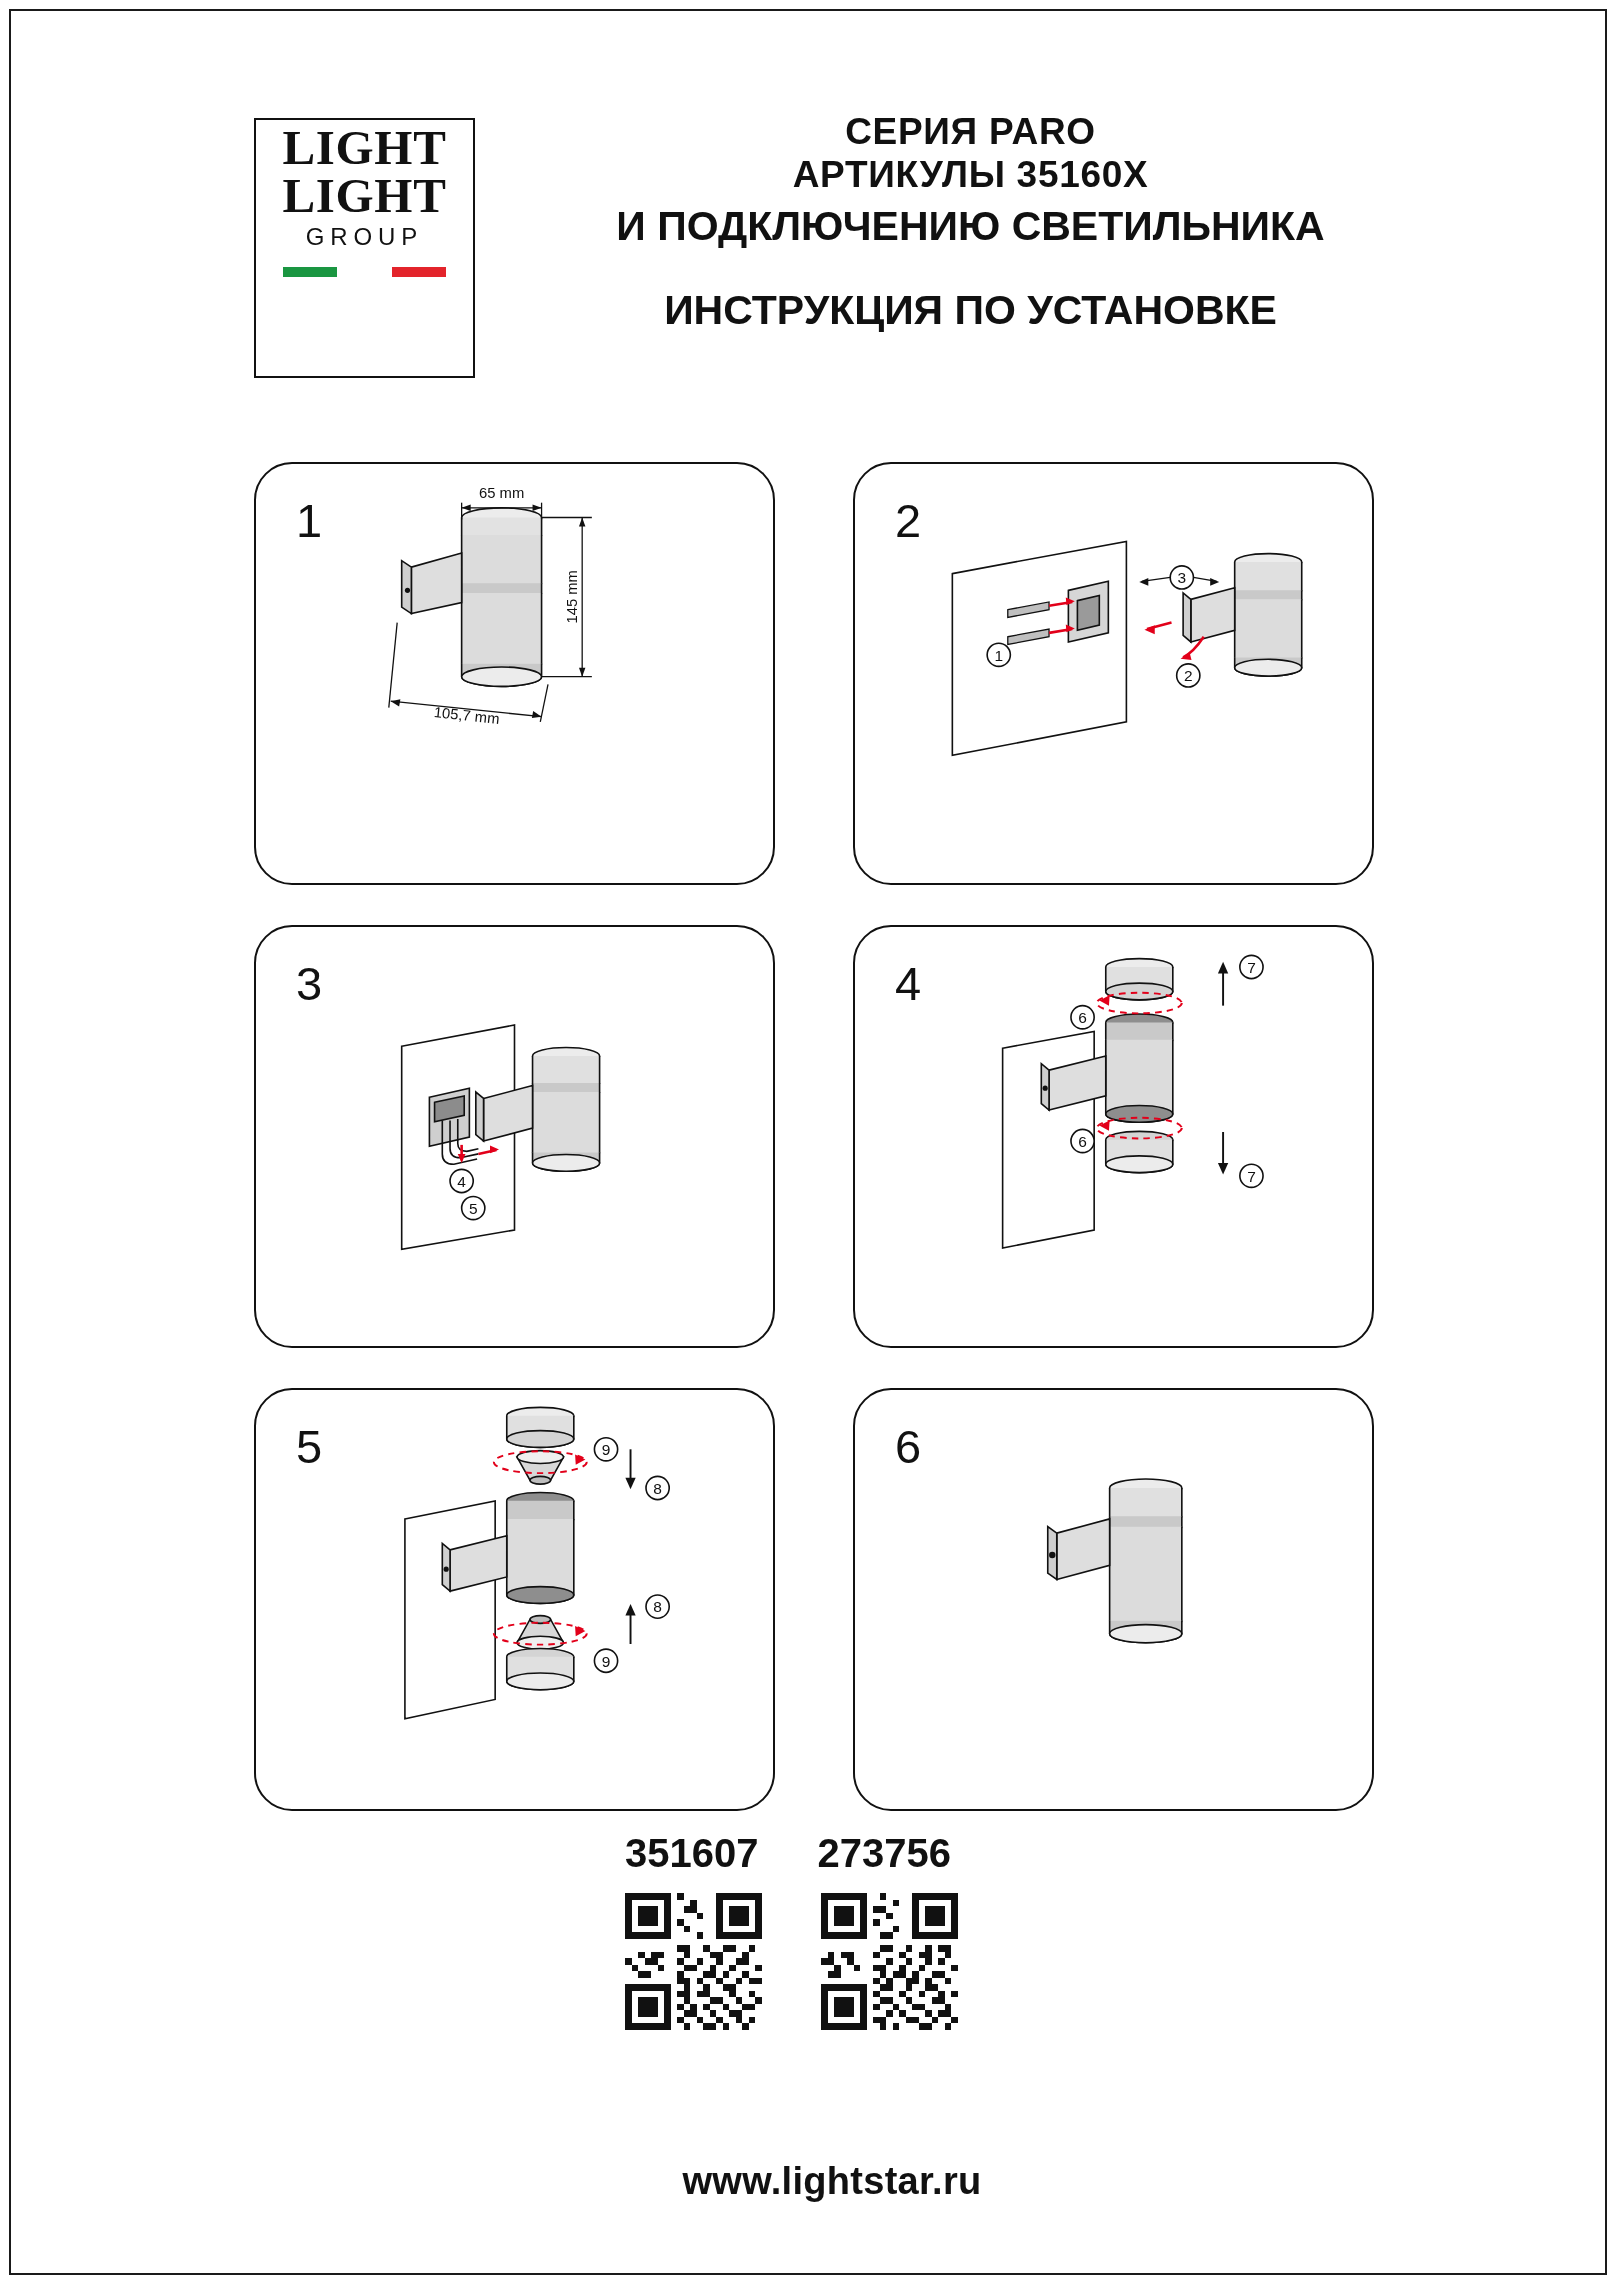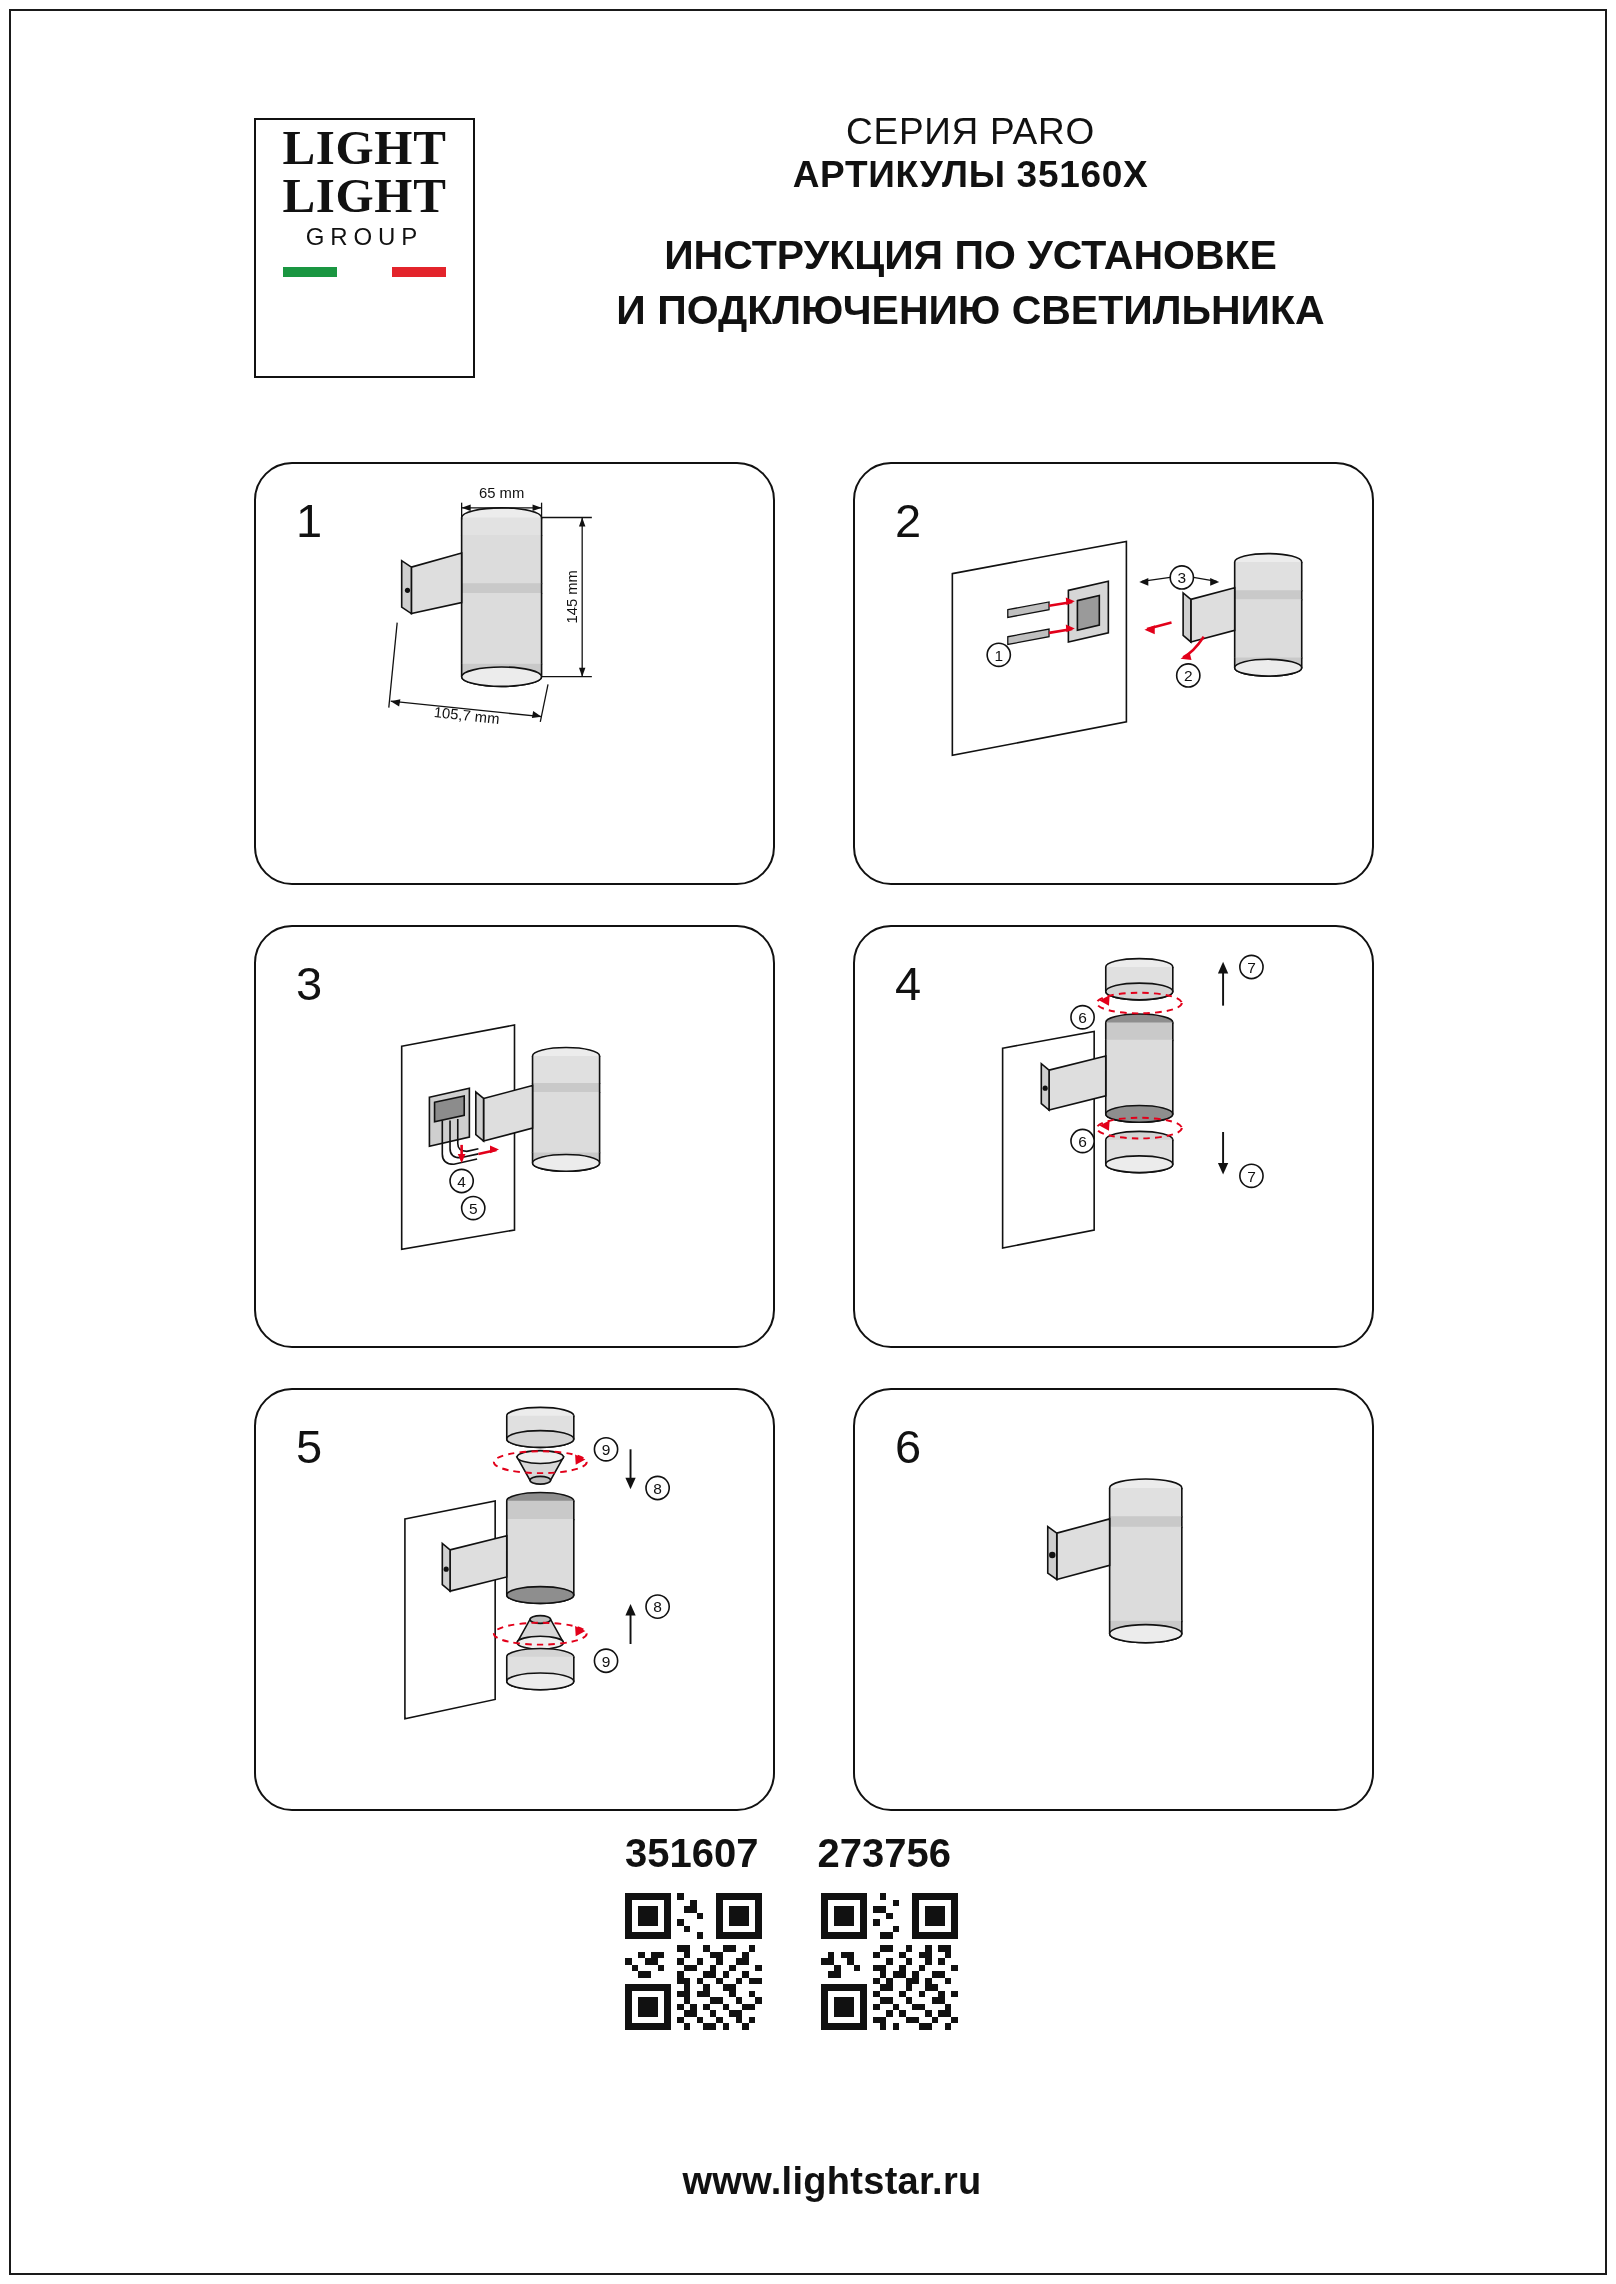--- a/index.html
+++ b/index.html
@@ -37,21 +37,21 @@
     font-family:Liberation Sans, sans-serif;
     font-size:24px; letter-spacing:5.9px; color:#111; margin-top:3.9px;
   }
   .logo-flag { display:flex; width:163px; height:10.4px; margin-top:15.6px; }
   .logo-flag span { flex:1; }
   .flag-g { background:#1a9641; }
   .flag-w { background:#ffffff; }
   .flag-r { background:#e3242b; }
 
   .head-text { position:absolute; left:313px; top:0; width:807px; text-align:center; }
-  .head-series { font-size:37px; font-weight:normal; letter-spacing:0.7px; }
+  .head-series { font-size:37px; font-weight:bold; letter-spacing:0.7px; }
   .head-art { font-size:37px; font-weight:bold; letter-spacing:0.7px; margin-top:1px; }
   .head-title { font-size:41px; font-weight:bold; line-height:1.22; margin-top:34px; }
 
   
   .grid { position:absolute; left:254px; top:462px; width:1120px; }
   .row { display:flex; justify-content:space-between; margin-bottom:40px; }
   .card {
     width:521px; height:423px;
     border:2px solid #111; border-radius:38px;
     box-sizing:border-box;
@@ -89,22 +89,22 @@
     <div class="logo-flag">
       <span class="flag-g"></span>
         <span class="flag-w"></span>
         <span class="flag-r"></span>
     </div>
   </div>
 
   <div class="head-text">
     <div class="head-series">СЕРИЯ PARO</div>
     <div class="head-art">АРТИКУЛЫ 35160X</div>
+    <div class="head-title" style="margin-top:5.2px">И ПОДКЛЮЧЕНИЮ СВЕТИЛЬНИКА</div>
     <div class="head-title">ИНСТРУКЦИЯ ПО УСТАНОВКЕ</div>
-    <div class="head-title" style="margin-top:5.2px">И ПОДКЛЮЧЕНИЮ СВЕТИЛЬНИКА</div>
   </div>
 </div>
 
 <div class="grid">
 
   <div class="row">
 
     <div class="card">
       <div class="step-num">1</div>
       <svg class="fig" viewBox="0 0 800 650">

